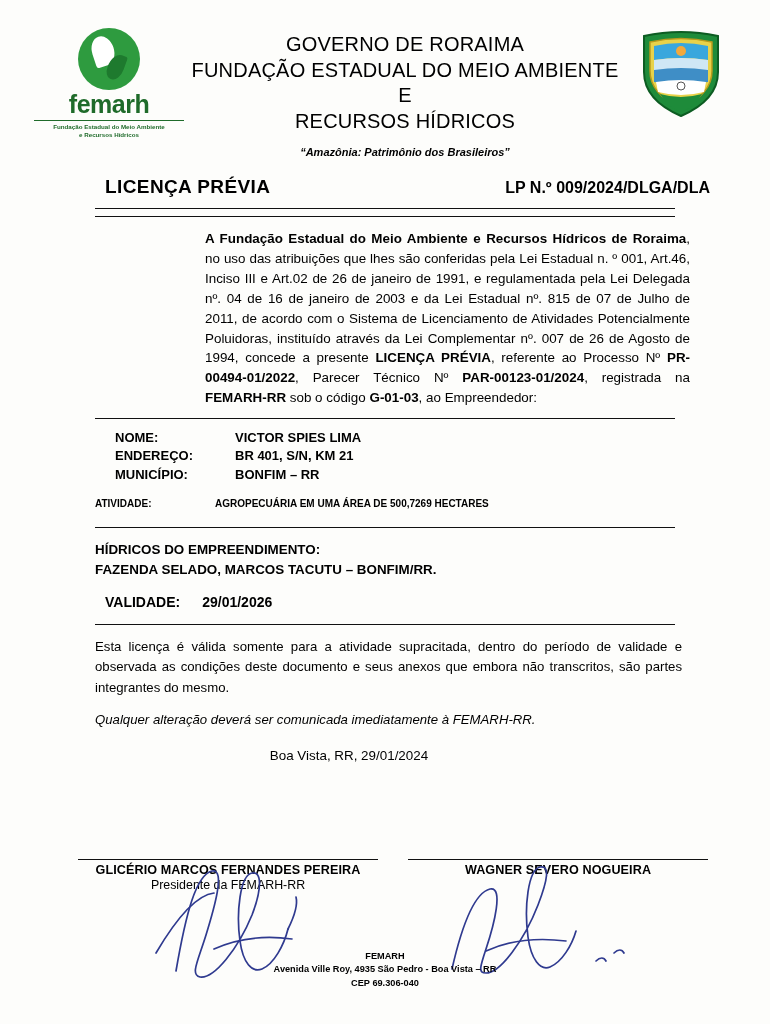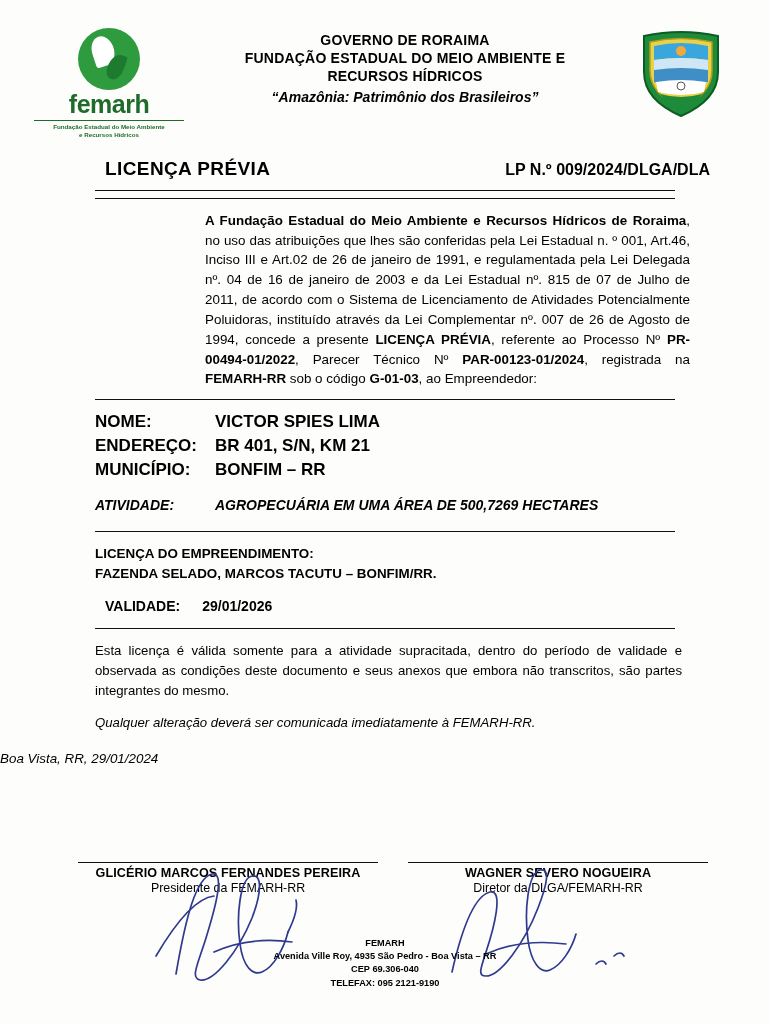--- a/index.html
+++ b/index.html
@@ -81,30 +81,30 @@
     padding-top: 2px;
   }
   .header-center {
     flex: 1 1 auto;
     text-align: center;
     padding-top: 8px;
   }
   .header-center .l1,
   .header-center .l2,
   .header-center .l3 {
-    font-size: 14px;
-    font-weight: bold;
+    font-size: 20px;
+    font-weight: normal;
     line-height: 1.28;
     letter-spacing: 0.2px;
   }
   .header-center .l4 {
-    font-size: 14px;
+    font-size: 11px;
     font-weight: bold;
     font-style: italic;
-    margin-top: 3px;
+    margin-top: 12px;
   }
   .logo-right {
     width: 110px;
     flex: 0 0 110px;
     display: flex;
     justify-content: center;
     padding-top: 2px;
   }
   .brasao {
     width: 86px;
@@ -146,36 +146,36 @@
   }
   .intro b { font-weight: bold; }
 
   
   .fields {
     padding: 10px 80px 6px 95px;
     box-sizing: border-box;
   }
   .field-row {
     display: flex;
-    font-size: 17px;
+    font-size: 13px;
     line-height: 1.42;
+    margin-left: 20px;
   }
   .field-row .lbl {
     width: 120px;
     flex: 0 0 120px;
     font-weight: bold;
   }
   .field-row .val {
     font-weight: bold;
   }
   .activity-row {
     display: flex;
-    font-size: 14px;
+    font-size: 10px;
     padding-top: 14px;
-    font-style: italic;
   }
   .activity-row .lbl {
     width: 120px;
     flex: 0 0 120px;
     font-weight: bold;
   }
   .activity-row .val { font-weight: bold; }
 
   
   .endereco {
@@ -195,23 +195,22 @@
   .closing {
     padding: 12px 88px 0 95px;
     font-size: 13.2px;
     line-height: 1.52;
     text-align: justify;
   }
   .closing .p2 { margin-top: 12px; font-style: italic; }
 
   .cityline {
     padding: 18px 72px 0 0;
-    text-align: left;
+    text-align: center;
     font-size: 13.4px;
-    font-style: italic;
   }
 
   
   .sig-area {
     position: relative;
     height: 128px;
   }
   .sig-svg {
     position: absolute;
     left: 0; top: -6px;
@@ -324,21 +323,21 @@
 
     <div class="activity-row">
       <div class="lbl">ATIVIDADE:</div>
       <div class="val">AGROPECUÁRIA EM UMA ÁREA DE 500,7269 HECTARES</div>
     </div>
   </div>
 
   <div class="rule thin" style="margin-top:12px"></div>
 
   <div class="endereco">
-    <div>LICENÇA DO EMPREENDIMENTO:</div>
+    <div>HÍDRICOS DO EMPREENDIMENTO:</div>
     <div>FAZENDA SELADO, MARCOS TACUTU – BONFIM/RR.</div>
   </div>
 
   <div class="validade">
     <span>VALIDADE:</span><span class="vval">29/01/2026</span>
   </div>
 
   <div class="rule thin"></div>
 
   <div class="closing">
@@ -366,25 +365,23 @@
 
     <div class="sig-row" style="margin-top:96px">
       <div class="sig-block">
         <div class="sig-line"></div>
         <div class="sig-name">GLICÉRIO MARCOS FERNANDES PEREIRA</div>
         <div class="sig-role">Presidente da FEMARH-RR</div>
       </div>
       <div class="sig-block">
         <div class="sig-line"></div>
         <div class="sig-name">WAGNER SEVERO NOGUEIRA</div>
-        <div class="sig-role">Diretor  da DLGA/FEMARH-RR</div>
       </div>
     </div>
   </div>
 
   <div class="footer">
     <div>FEMARH</div>
     <div>Avenida Ville Roy, 4935 São Pedro - Boa Vista – RR</div>
     <div>CEP 69.306-040</div>
-    <div>TELEFAX: 095 2121-9190</div>
   </div>
 
 </div>
 
 </body></html>

